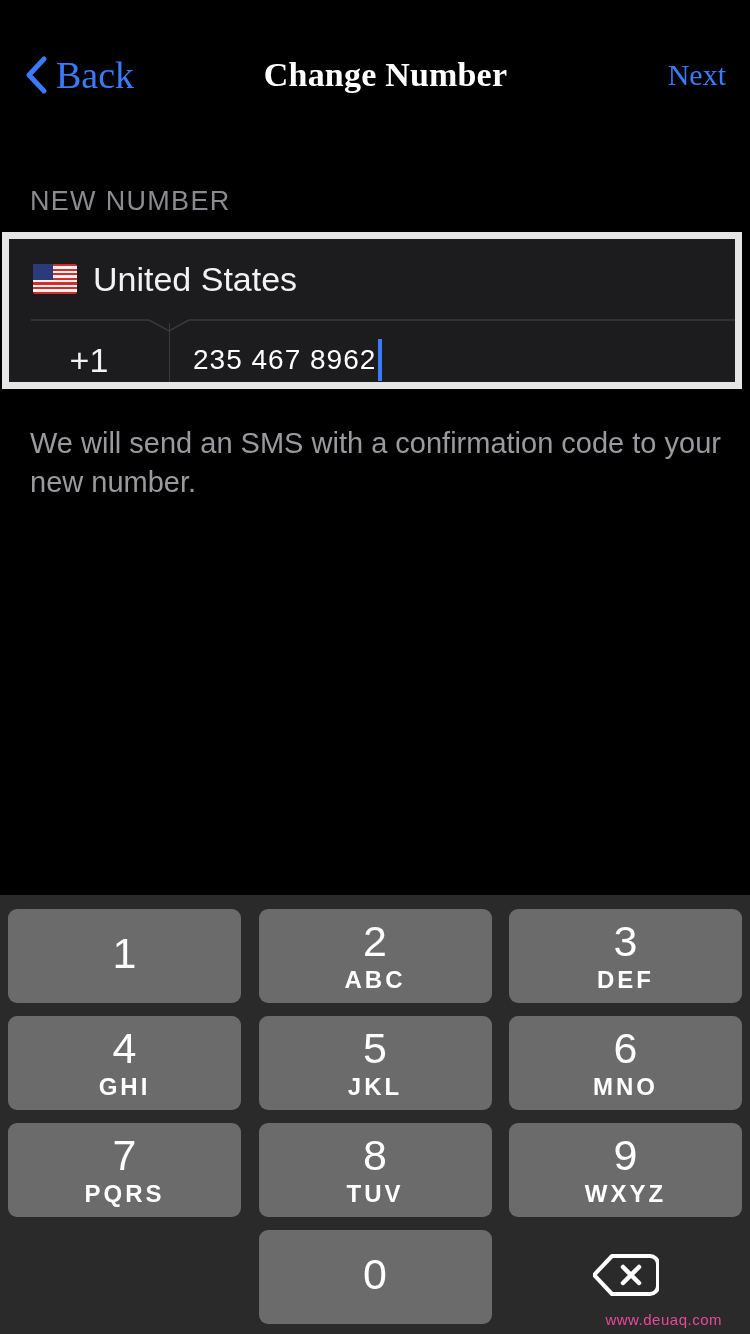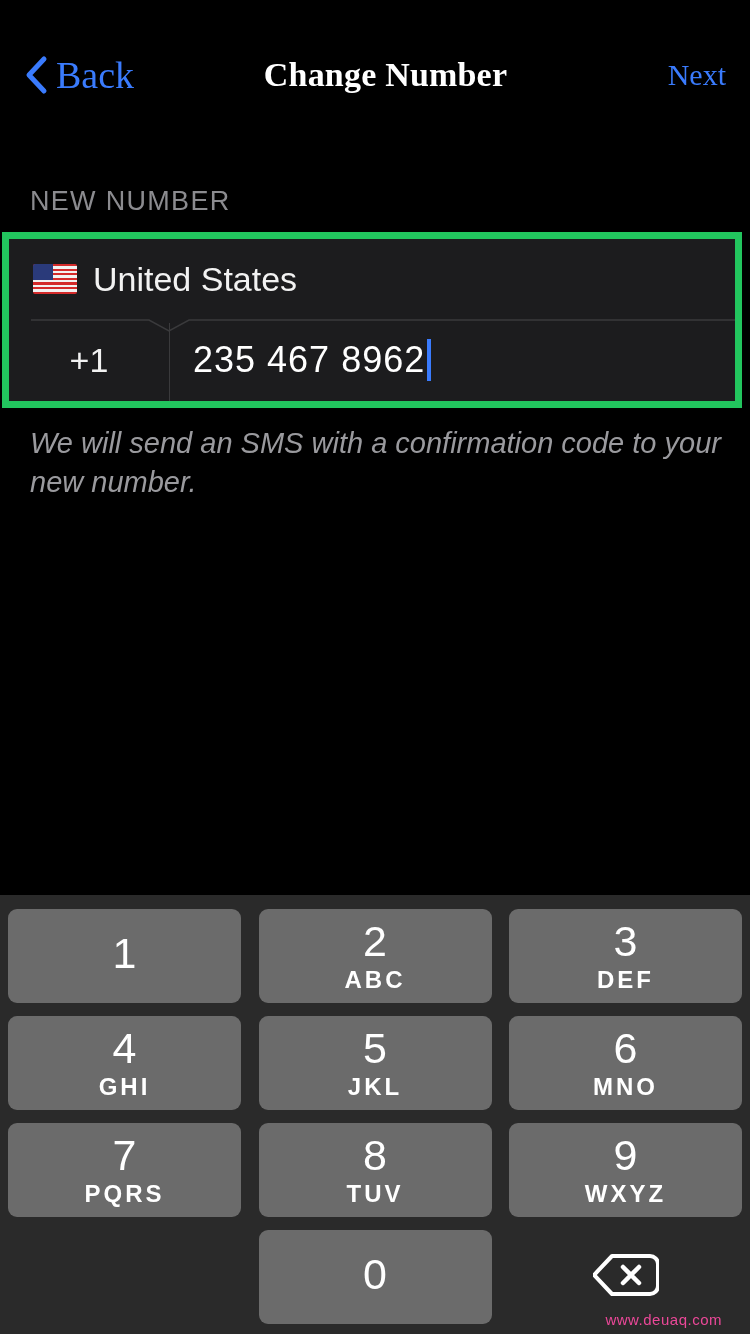--- a/index.html
+++ b/index.html
@@ -55,22 +55,22 @@
     position:absolute; top:186px; left:30px;
     color:#8b8b8f;
     font-size:27px;
     letter-spacing:1.3px;
   }
 
   
   .form-highlight {
     position:absolute;
     top:232px; left:2px;
-    width:740px; height:176px;
-    border:7px solid #22c55e;
+    width:740px; height:157px;
+    border:7px solid #e5e5e5;
     background:#1c1c1e;
   }
   .form-inner {
     position:relative;
     width:100%; height:100%;
     background:#1c1c1e;
     overflow:hidden;
   }
   .country-row {
     position:absolute; top:0; left:0;
@@ -128,39 +128,38 @@
     background:#3a3a3c;
   }
   .phone-field {
     flex:1;
     display:flex; align-items:center;
     padding-left:24px;
     cursor:text;
   }
   .phone-number {
     color:#ffffff;
-    font-size:36px;
+    font-size:28px;
     letter-spacing:1px;
   }
   .caret {
     display:inline-block;
     width:4px; height:42px;
     background:#3a7bfd;
     margin-left:2px;
   }
 
   
   .helper {
     position:absolute;
     top:424px; left:30px;
     width:692px;
     color:#9a9a9e;
     font-size:29px;
     line-height:1.35;
-    font-style:italic;
   }
 
   
   .keypad {
     position:absolute;
     left:0; bottom:0;
     width:750px; height:439px;
     background:#2a2a2a;
     padding:14px 8px 10px 8px;
   }

